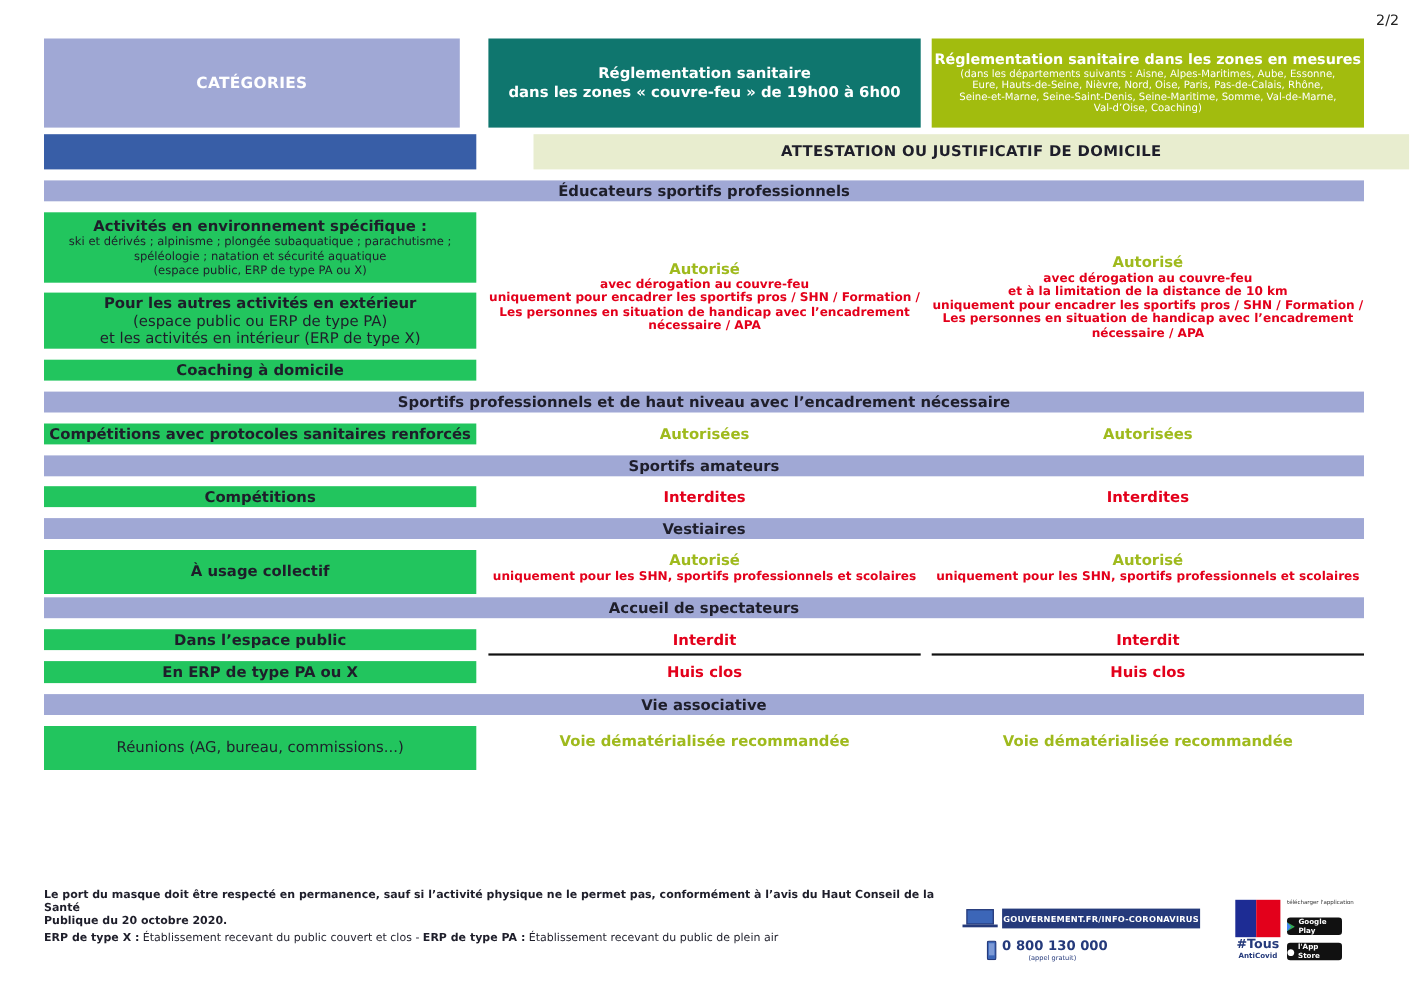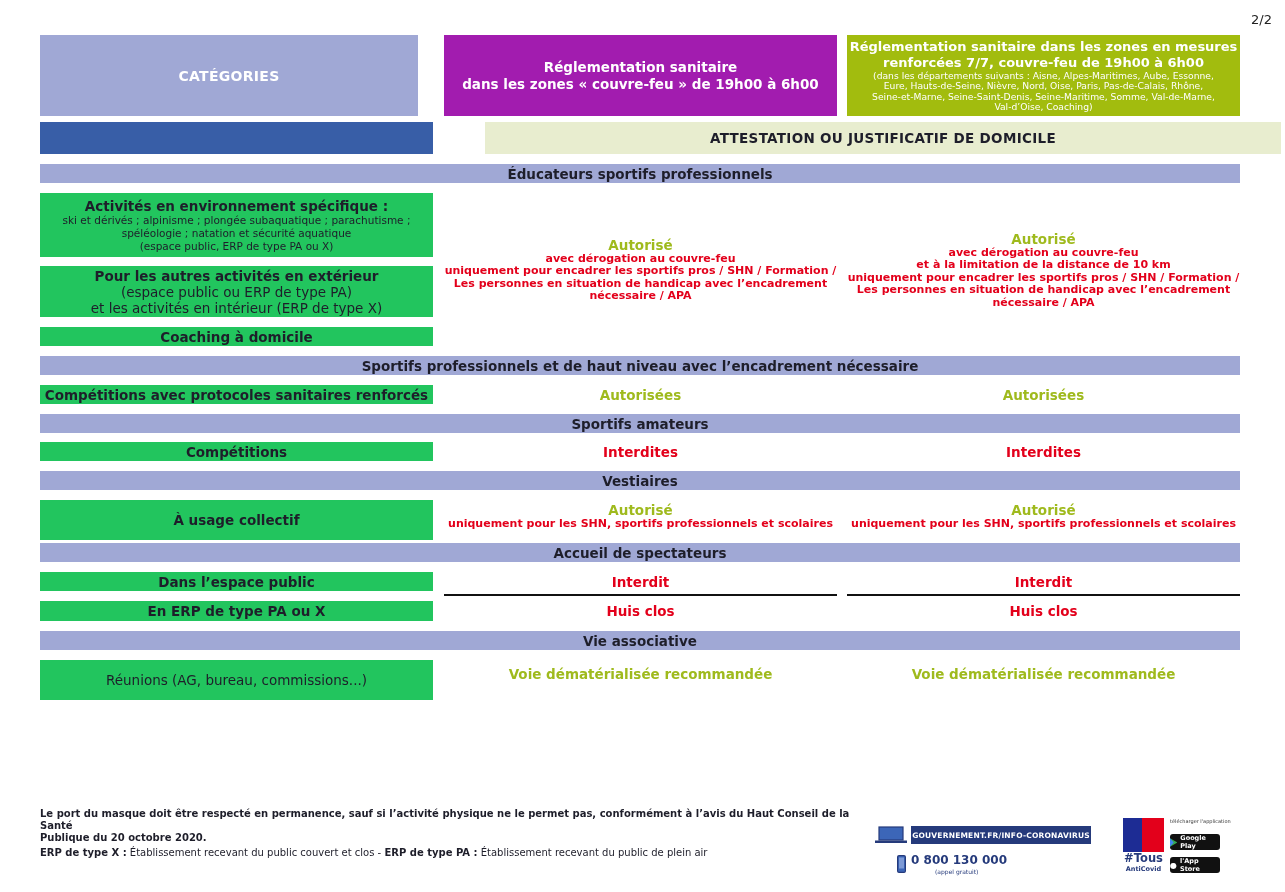--- a/index.html
+++ b/index.html
@@ -5,21 +5,21 @@
   * { box-sizing: border-box; margin: 0; padding: 0; }
   html, body { width: 1285px; height: 892px; background: #ffffff; overflow: hidden; }
   body { position: relative; font-family: "DejaVu Sans", "Liberation Sans", sans-serif; color: #1e1e2a; }
   .abs { position: absolute; }
   .center { display: flex; flex-direction: column; align-items: center; justify-content: center; text-align: center; }
 
   #page-num { left: 1251px; top: 12px; font-size: 13px; color: #222; }
 
   
   #hdr-cat { left: 40px; top: 35px; width: 378px; height: 81px; background: #a0a8d5; color: #fff; font-weight: bold; font-size: 14px; letter-spacing: 0.3px; }
-  #hdr-col1 { left: 444px; top: 35px; width: 393px; height: 81px; background: #a21caf; color: #fff; font-weight: bold; font-size: 13.5px; line-height: 17px; }
+  #hdr-col1 { left: 444px; top: 35px; width: 393px; height: 81px; background: #0f766e; color: #fff; font-weight: bold; font-size: 13.5px; line-height: 17px; }
   #hdr-col2 { left: 847px; top: 35px; width: 393px; height: 81px; background: #a2bc0e; color: #fff; }
   #hdr-col2 .t { font-weight: bold; font-size: 13px; line-height: 16px; }
   #hdr-col2 .s { font-size: 9.2px; line-height: 10.5px; padding: 0 4px; }
 
   #bar-blue { left: 40px; top: 122px; width: 393px; height: 32px; background: #385ea7; }
   #bar-attest { left: 444px; top: 122px; width: 796px; height: 32px; background: #e8edcf; font-weight: bold; font-size: 13.5px; color: #1e1e2a; letter-spacing: 0.3px; margin-left: 41px; }
 
   .section { position: absolute; left: 40px; width: 1200px; height: 19px; background: #a0a8d5; font-size: 13.5px; font-weight: bold; color: #1e1e2a; display: flex; align-items: center; justify-content: center; }
 
   .cat { position: absolute; left: 40px; width: 393px; background: #22c55e; font-size: 13.5px; color: #1e1e2a; display: flex; flex-direction: column; align-items: center; justify-content: center; text-align: center; }
@@ -66,21 +66,20 @@
 
 <div id="hdr-cat" class="abs center">
   <span>CATÉGORIES</span>
 </div>
 <div id="hdr-col1" class="abs center">
   <span>Réglementation sanitaire</span>
   <span>dans les zones « couvre-feu » de 19h00 à 6h00</span>
 </div>
 <div id="hdr-col2" class="abs center">
   <span class="t">Réglementation sanitaire dans les zones en mesures</span>
-  <span class="t">renforcées 7/7, couvre-feu de 19h00 à 6h00</span>
   <span class="s">(dans les départements suivants : Aisne, Alpes-Maritimes, Aube, Essonne,</span>
   <span class="s">Eure, Hauts-de-Seine, Nièvre, Nord, Oise, Paris, Pas-de-Calais, Rhône,</span>
   <span class="s">Seine-et-Marne, Seine-Saint-Denis, Seine-Maritime, Somme, Val-de-Marne,</span>
   <span class="s">Val-d’Oise, Coaching)</span>
 </div>
 <div id="bar-blue" class="abs"></div>
 <div id="bar-attest" class="abs center">
   <span>ATTESTATION OU JUSTIFICATIF DE DOMICILE</span>
 </div>
 

